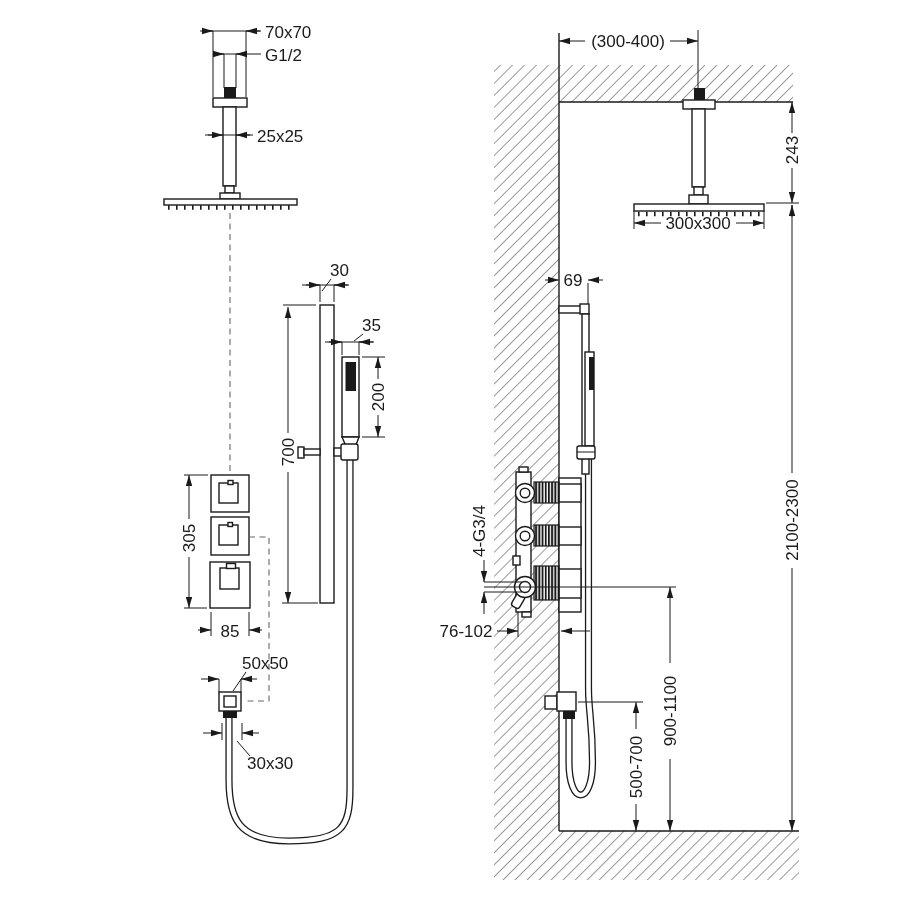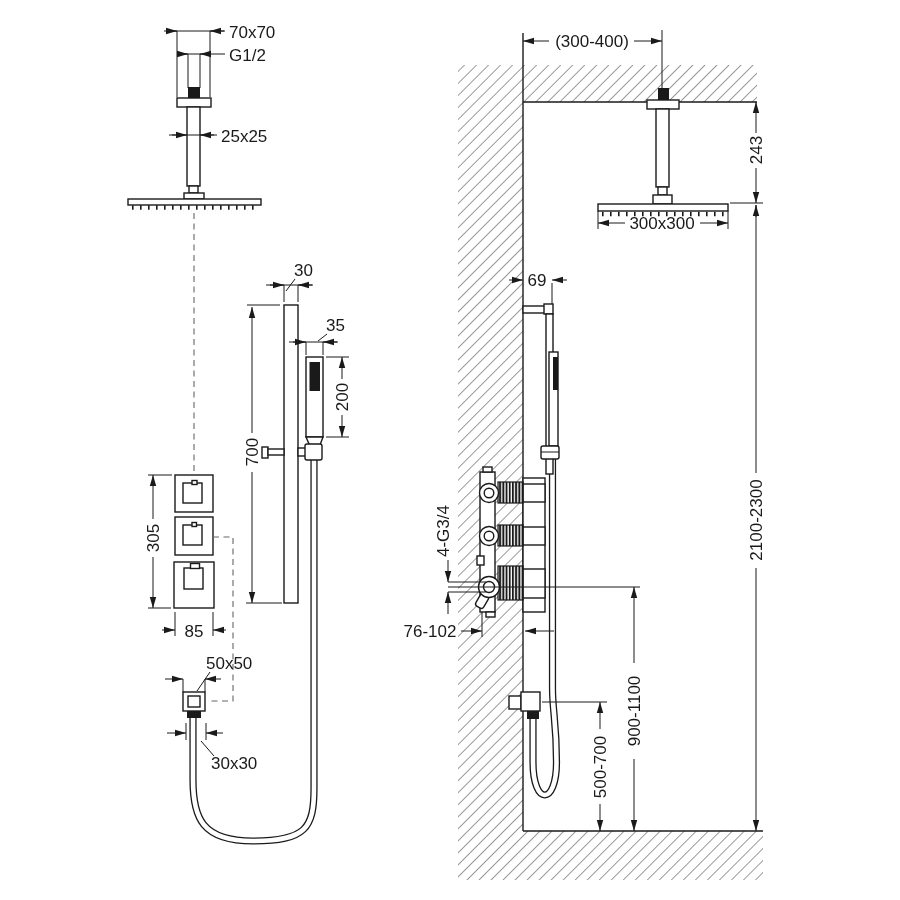--- a/index.html
+++ b/index.html
@@ -1,16 +1,16 @@
 <!DOCTYPE html>
 <html><head>
 <meta charset="utf-8">
 <style>
   html,body{margin:0;padding:0;background:#fff;}
-  .canvas{position:relative;width:826px;height:900px;background:#3b82f6;overflow:hidden;}
+  .canvas{position:relative;width:826px;height:900px;background:#3b82f6;overflow:hidden;margin-left:36px;}
   svg{display:block;}
   .dim{stroke:#1a1a1a;stroke-width:1;fill:none;}
   .obj{stroke:#1a1a1a;stroke-width:1.4;fill:#fff;}
   .objN{stroke:#1a1a1a;stroke-width:1.4;fill:none;}
   .objW{stroke:#1a1a1a;stroke-width:1.4;fill:#fff;}
   .fillk{fill:#1a1a1a;stroke:none;}
   .dash{stroke:#666;stroke-width:1.1;fill:none;stroke-dasharray:6 4.5;}
   .hoseO{stroke:#1a1a1a;stroke-width:7.2;fill:none;}
   .hoseI{stroke:#fff;stroke-width:4.6;fill:none;}
   .knurl{fill:url(#knurl);stroke:#1a1a1a;stroke-width:1.2;}

